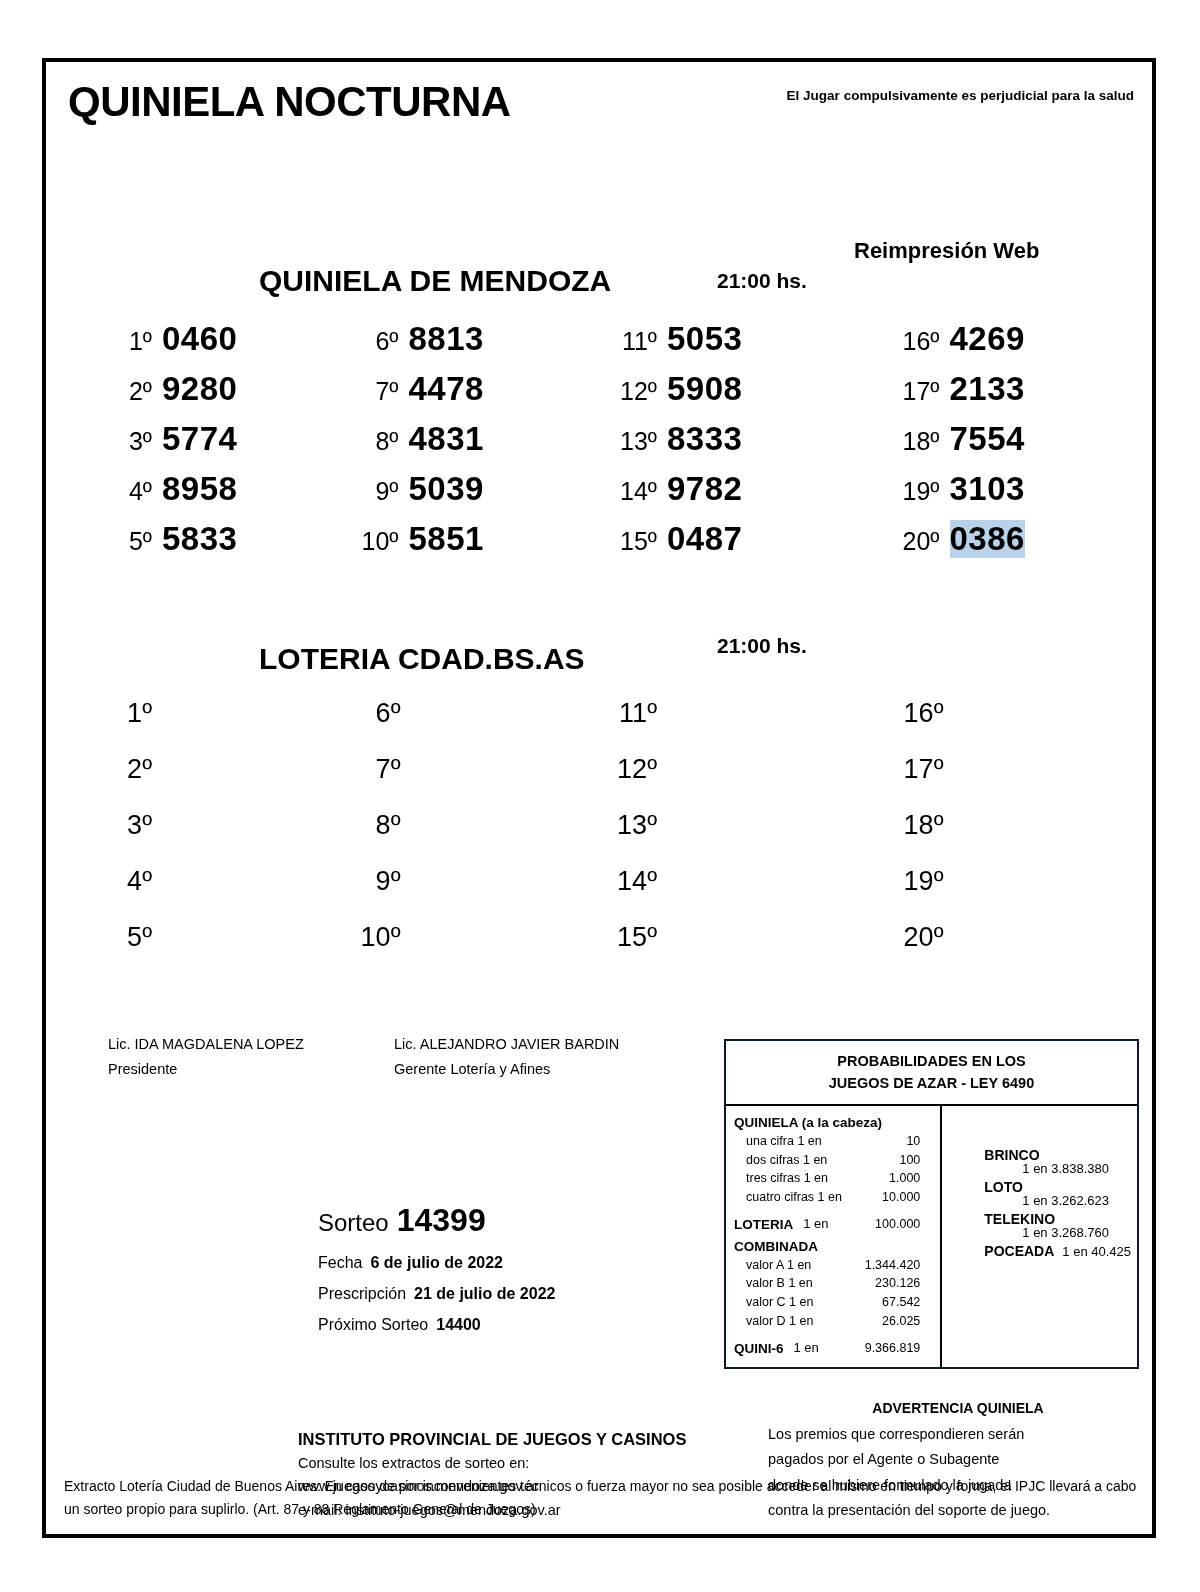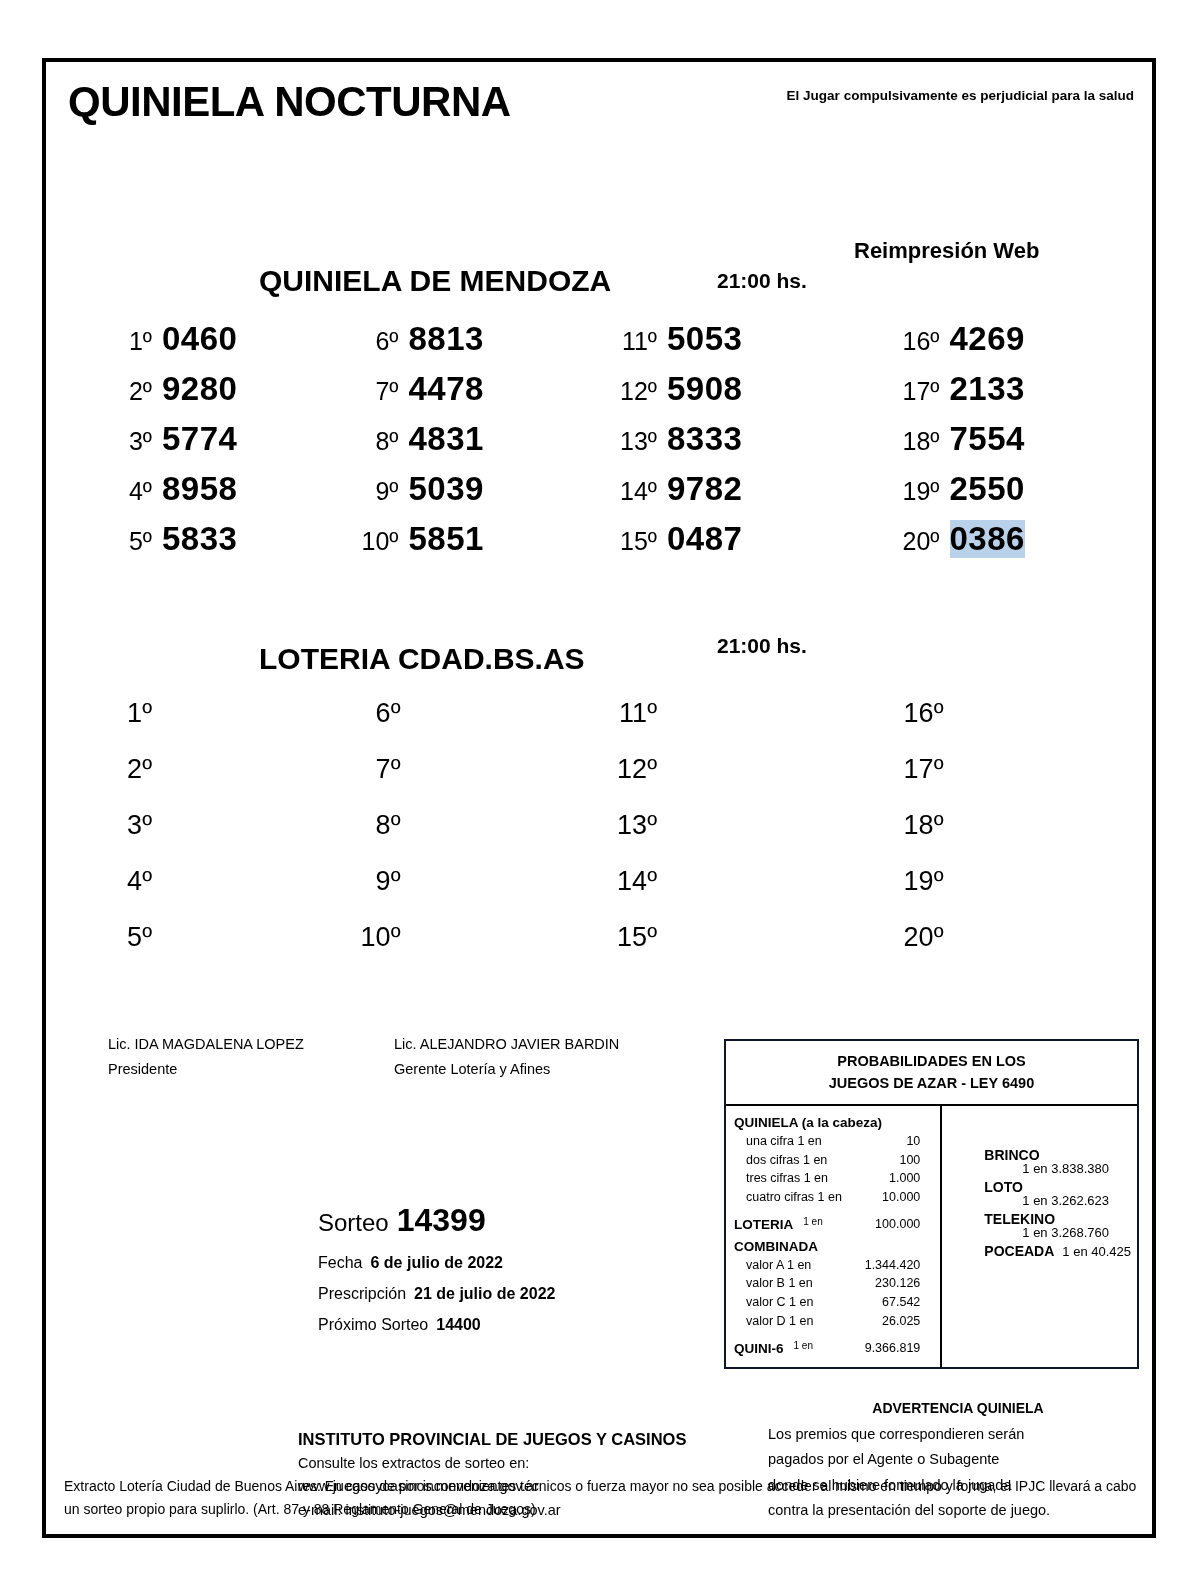--- a/index.html
+++ b/index.html
@@ -204,21 +204,21 @@
   .pl-row .num { text-align: right; }
   .pl-flat {
     display: flex;
     font-size: 13.5px;
     font-weight: bold;
     line-height: 1.6;
     white-space: nowrap;
     margin-top: 7px;
   }
   .pl-flat .lbl { }
-  .pl-flat .mid { font-weight: normal; font-size: 10px; margin-left: 10px; }
+  .pl-flat .mid { font-weight: normal; font-size: 13px; margin-left: 10px; }
   .pl-flat .num { margin-left: auto; font-weight: normal; font-size: 12.5px; }
 
   .pr-item { margin-bottom: 2px; white-space: nowrap; margin-left: 32px; }
   .pr-name {
     font-size: 14px;
     font-weight: bold;
     display: inline-block;
   }
   .pr-odds {
     font-size: 13px;
@@ -352,21 +352,21 @@
         <div class="cell c1">
           <span class="ord">9º</span>
           <span class="val">5039</span>
         </div>
         <div class="cell c2">
           <span class="ord">14º</span>
           <span class="val">9782</span>
         </div>
         <div class="cell c3">
           <span class="ord">19º</span>
-          <span class="val">2550</span>
+          <span class="val">3103</span>
         </div>
         <div class="cell c0">
           <span class="ord">5º</span>
           <span class="val">5833</span>
         </div>
         <div class="cell c1">
           <span class="ord">10º</span>
           <span class="val">5851</span>
         </div>
         <div class="cell c2">

